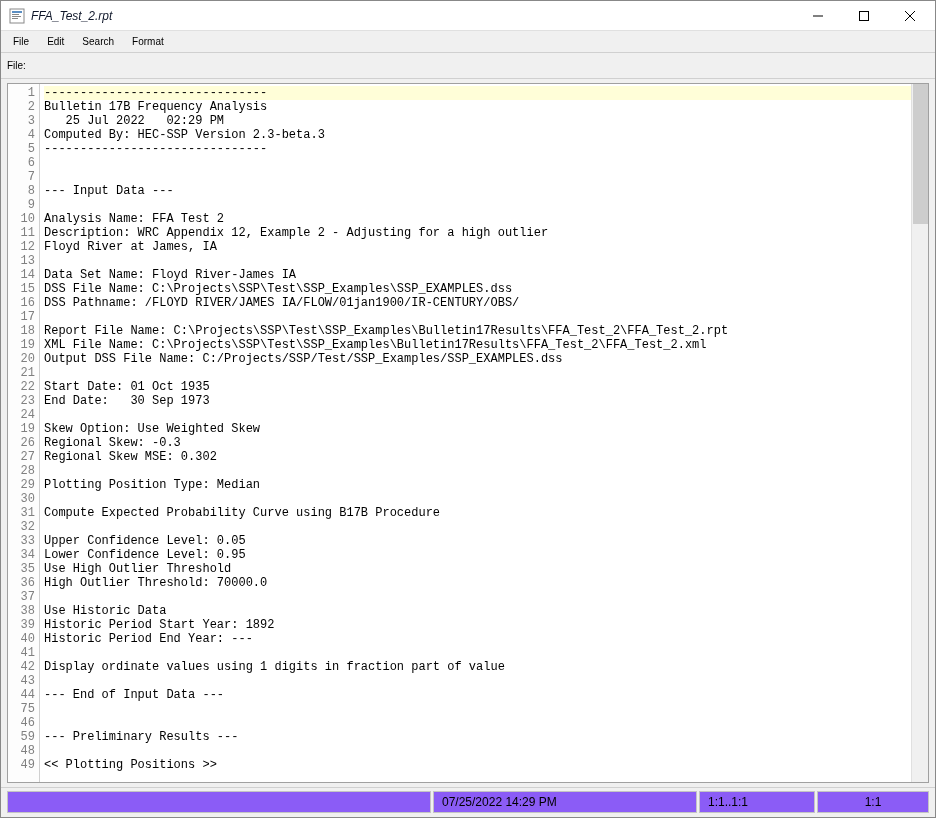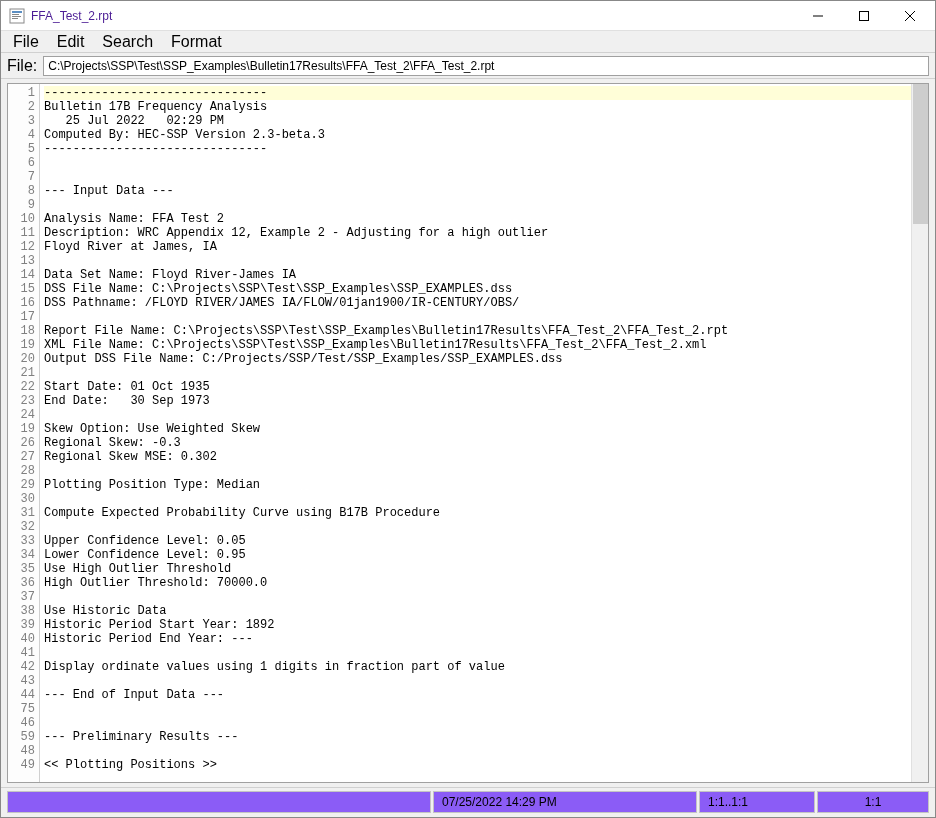--- a/index.html
+++ b/index.html
@@ -20,50 +20,50 @@
       justify-content: space-between;
       padding: 0 2px 0 8px;
       border-bottom: 1px solid #e0e0e0;
     }
     .title-left { display: flex; align-items: center; gap: 6px; }
     .app-icon {
       width: 16px; height: 16px;
       display: inline-flex; align-items: center; justify-content: center;
     }
     .app-icon svg { width: 16px; height: 16px; }
-    .title-text { font-size: 12px; color: #4c1d95; }
+    .title-text { font-size: 12px; color: #0f172a; font-style: italic; }
     .win-controls { display: flex; }
     .win-btn {
       width: 46px; height: 30px;
       display: flex; align-items: center; justify-content: center;
       font-size: 11px; color: #000;
       cursor: default;
     }
 
     .menubar {
       height: 22px;
       background: #f0f0f0;
       display: flex;
       align-items: center;
       padding: 0 4px;
       gap: 2px;
       border-bottom: 1px solid #d0d0d0;
     }
-    .menu-item { padding: 2px 8px; font-size: 16px; cursor: default; }
+    .menu-item { padding: 2px 8px; font-size: 10px; cursor: default; }
 
     .file-row {
       height: 26px;
       display: flex;
       align-items: center;
       padding: 2px 6px;
       gap: 6px;
       background: #f0f0f0;
       border-bottom: 1px solid #d0d0d0;
     }
-    .file-label { font-size: 16px; }
+    .file-label { font-size: 10px; }
     .file-input {
       flex: 1;
       height: 20px;
       border: 1px solid #a0a0a0;
       background: #ffffff;
       padding: 1px 4px;
       font-size: 12px;
       font-family: "Segoe UI", Tahoma, sans-serif;
       outline: none;
     }
@@ -189,21 +189,20 @@
 
 <div class="menubar">
   <div class="menu-item">File</div>
   <div class="menu-item">Edit</div>
   <div class="menu-item">Search</div>
   <div class="menu-item">Format</div>
 </div>
 
 <div class="file-row">
   <span class="file-label">File:</span>
-  <input class="file-input" type="text" value="C:\Projects\SSP\Test\SSP_Examples\Bulletin17Results\FFA_Test_2\FFA_Test_2.rpt" style="">
 </div>
 
 <div class="editor-area">
   <div class="editor-viewport">
     <div class="gutter" id="gutter">
         <div>1</div>
         <div>2</div>
         <div>3</div>
         <div>4</div>
         <div>5</div>

